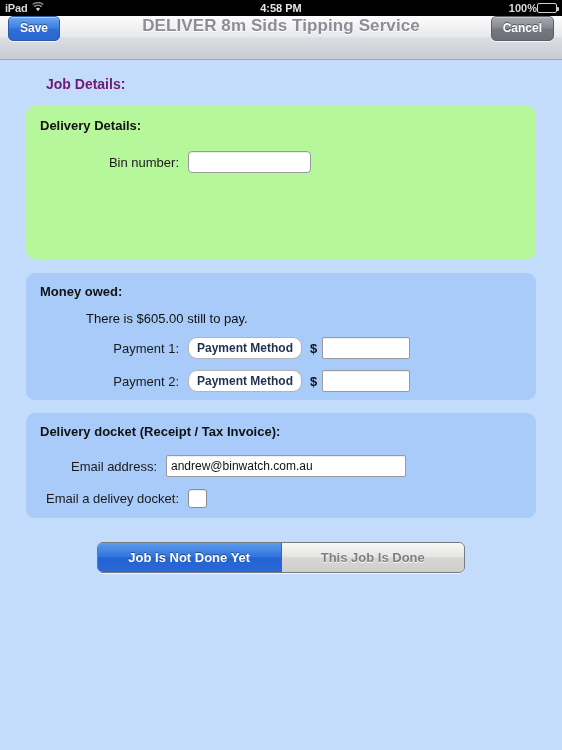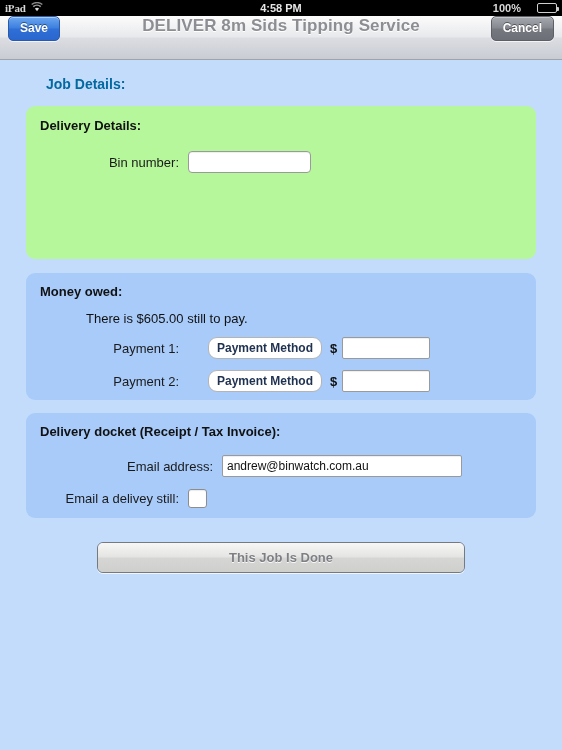--- a/index.html
+++ b/index.html
@@ -21,37 +21,37 @@
     height: 16px;
     background: #000;
     display: flex;
     align-items: center;
     padding: 0 5px;
     color: #d9d9d9;
     font-size: 11px;
     font-weight: bold;
     position: relative;
   }
-  .status-left { display: flex; align-items: flex-start; gap: 5px; font-family: Liberation Serif, serif; }
+  .status-left { display: flex; align-items: flex-start; gap: 5px; }
   .status-device { letter-spacing: -0.2px; }
   .wifi-icon { display: block; }
   .status-center {
     position: absolute;
     left: 0; right: 0;
     text-align: center;
     font-size: 11px;
     font-weight: bold;
     color: #e6e6e6;
     pointer-events: none;
   }
   .status-right {
     margin-left: auto;
     display: flex;
     align-items: center;
-    gap: 16px;
+    gap: 0;
     font-size: 11px;
     position: relative;
     z-index: 2;
   }
   .battery {
     width: 20px; height: 10px;
     border: 1px solid #cfcfcf;
     border-radius: 2px;
     position: relative;
     padding: 1px;
@@ -119,21 +119,21 @@
   .content {
     padding: 0;
     height: 690px;
     background: #c3dcfb;
     position: relative;
   }
 
   .section-heading {
     font-size: 14px;
     font-weight: bold;
-    color: #0369a1;
+    color: #701a75;
     margin: 16px 0 0 46px;
   }
 
   .field-row {
     display: flex;
     align-items: center;
     margin-top: 12px;
   }
   .field-label {
     font-size: 13px;
@@ -190,21 +190,20 @@
     border-radius: 9px;
     height: 22px;
     min-width: 114px;
     display: flex;
     align-items: center;
     justify-content: center;
     font-size: 12px;
     font-weight: bold;
     color: #1f3150;
     cursor: pointer;
-    margin-left: 20px;
   }
 
   .dollar-sign {
     font-size: 13px;
     font-weight: bold;
     color: #111;
     margin: 0 5px 0 8px;
   }
 
   .note-text {
@@ -315,27 +314,28 @@
       <div class="pm-button">Payment Method</div>
       <span class="dollar-sign">$</span>
       <input class="text-input" style="width: 88px; height: 22px;" value="">
     </div>
   </div>
 
   <div class="panel blue" style="height:105px;padding-top:11px;margin-top:13px;">
     <div class="panel-title">Delivery docket (Receipt / Tax Invoice):</div>
 
     <div class="field-row" style="margin-top:16px;">
-      <div class="field-label" style="width:196px;">Email address:</div>
+      <div class="field-label" style="width:140px;">Email address:</div>
       <input class="text-input" style="width: 240px; height: 22px;" value="andrew@binwatch.com.au">
     </div>
 
     <div class="field-row" style="margin-top:12px;">
-      <div class="field-label" style="width:162px;">Email a delivey still:</div>
+      <div class="field-label" style="width:162px;">Email a delivey docket:</div>
       <div class="checkbox"></div>
     </div>
   </div>
 
   <div class="segmented">
+    <div class="segment on">Job Is Not Done Yet</div>
     <div class="segment off">This Job Is Done</div>
   </div>
 
 </div>
 
 </body></html>

